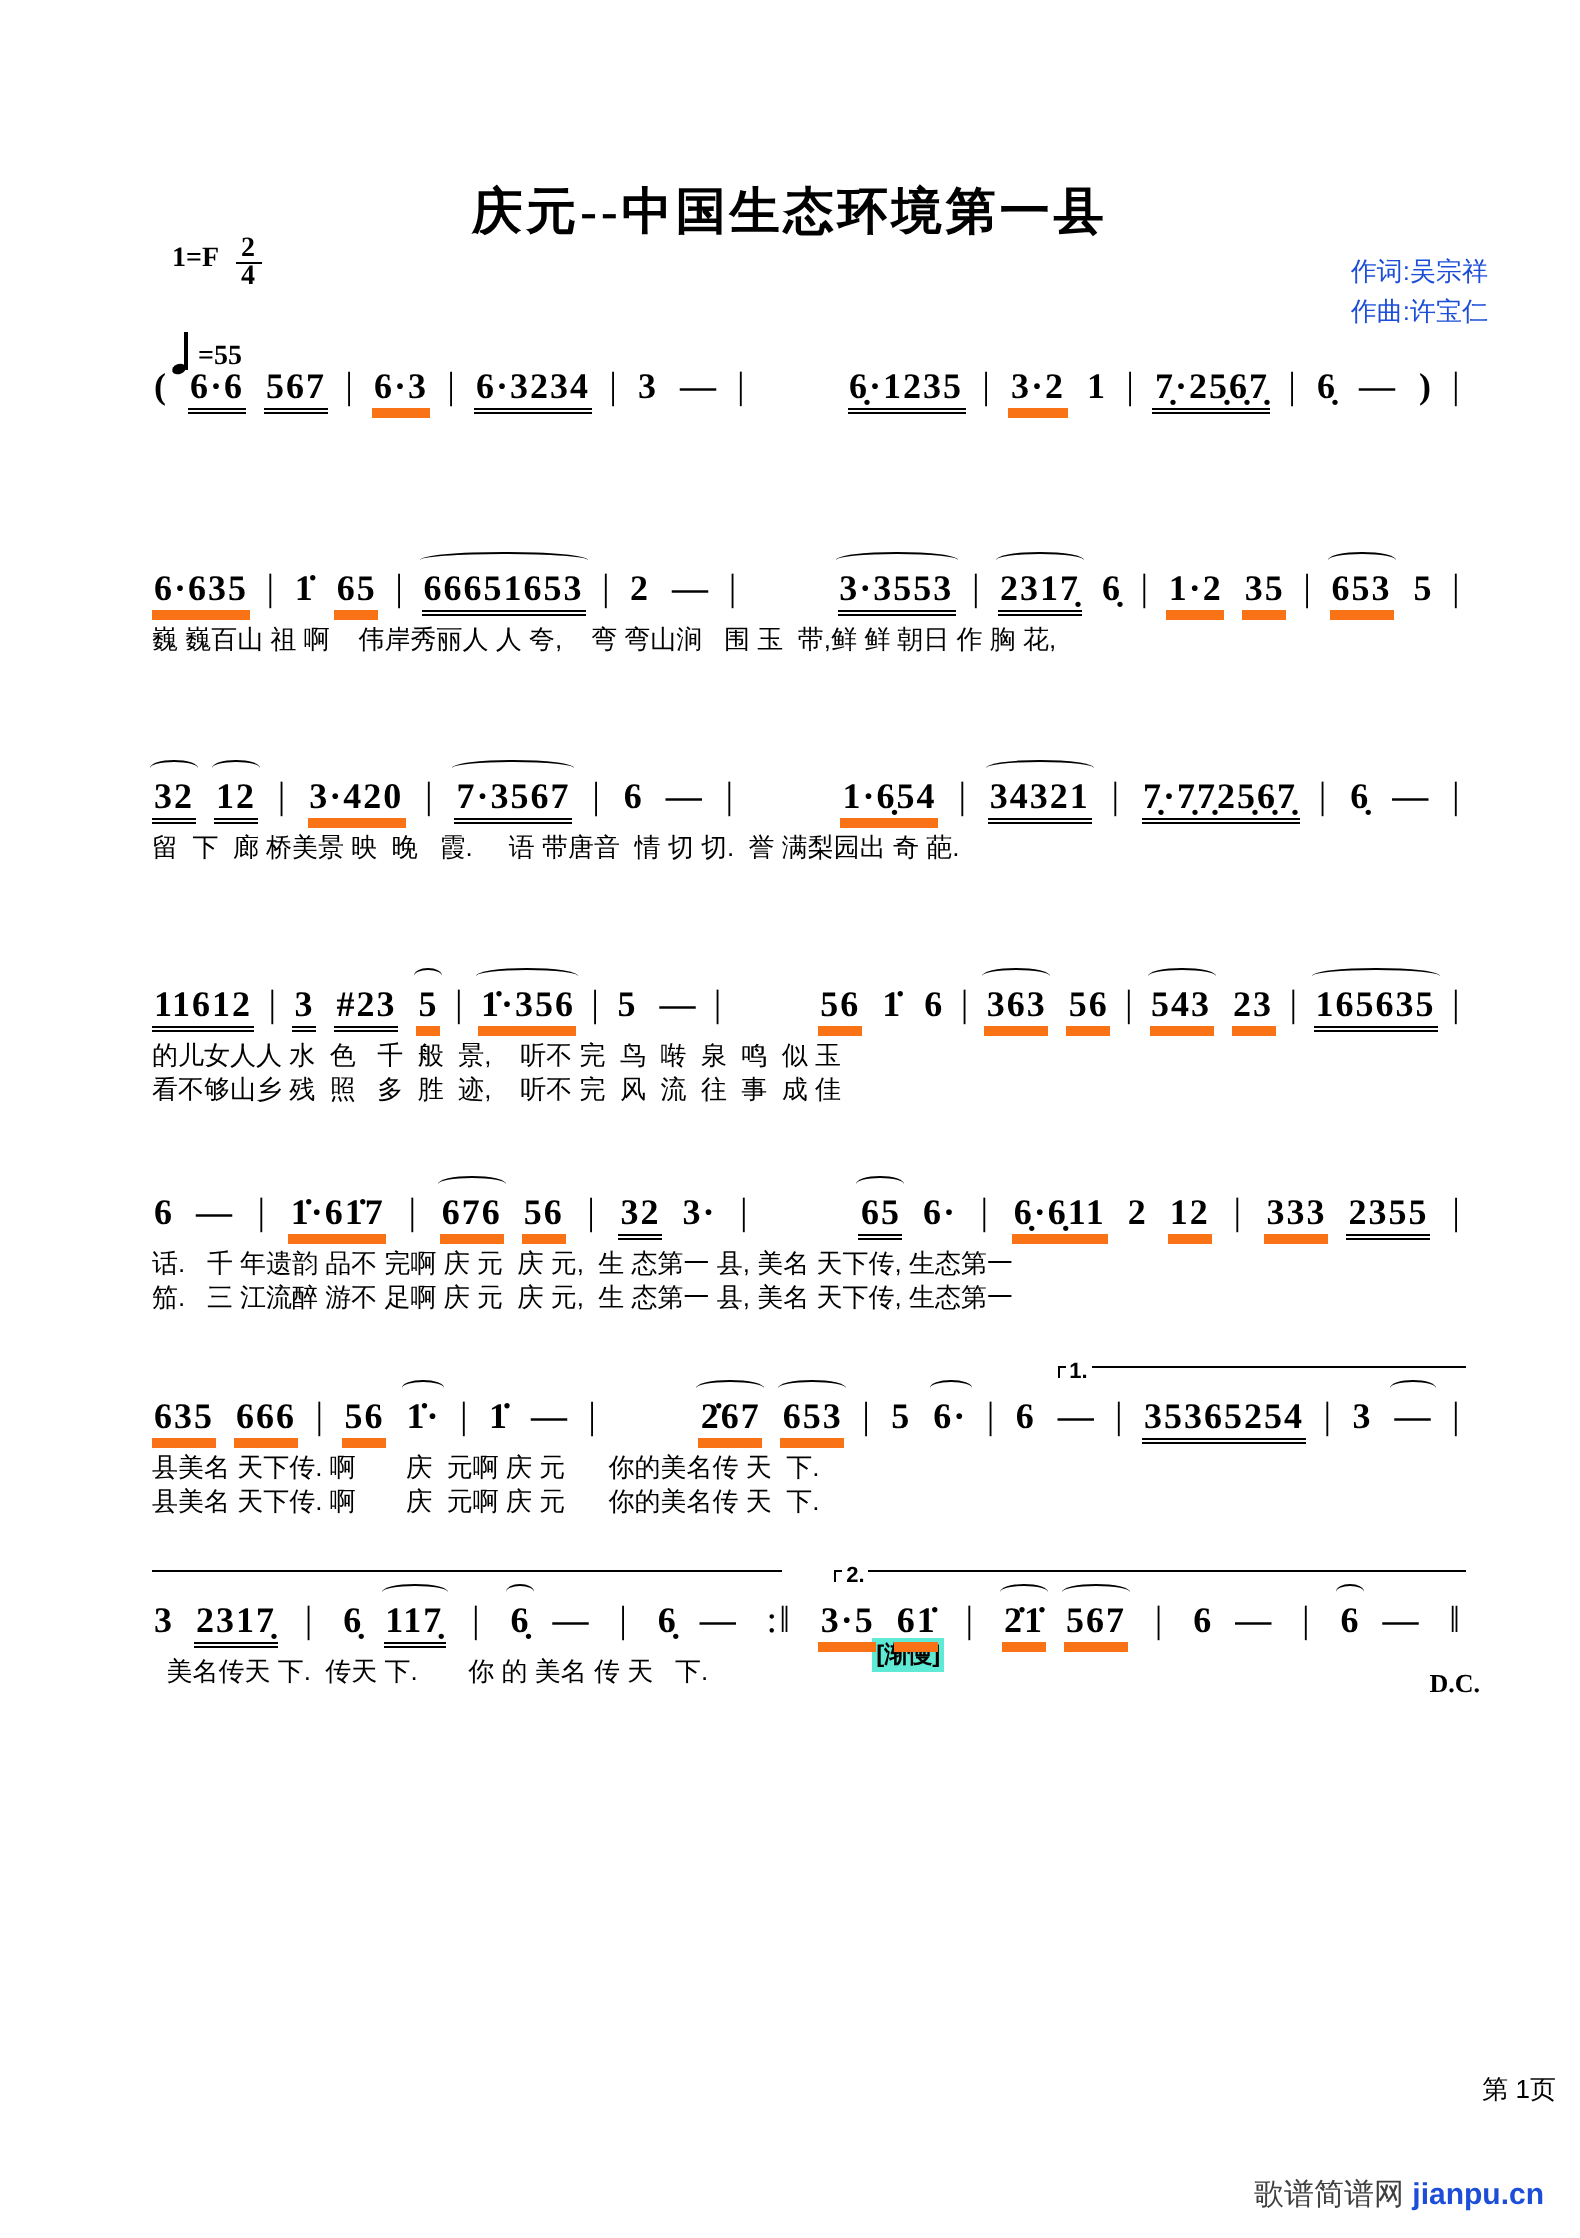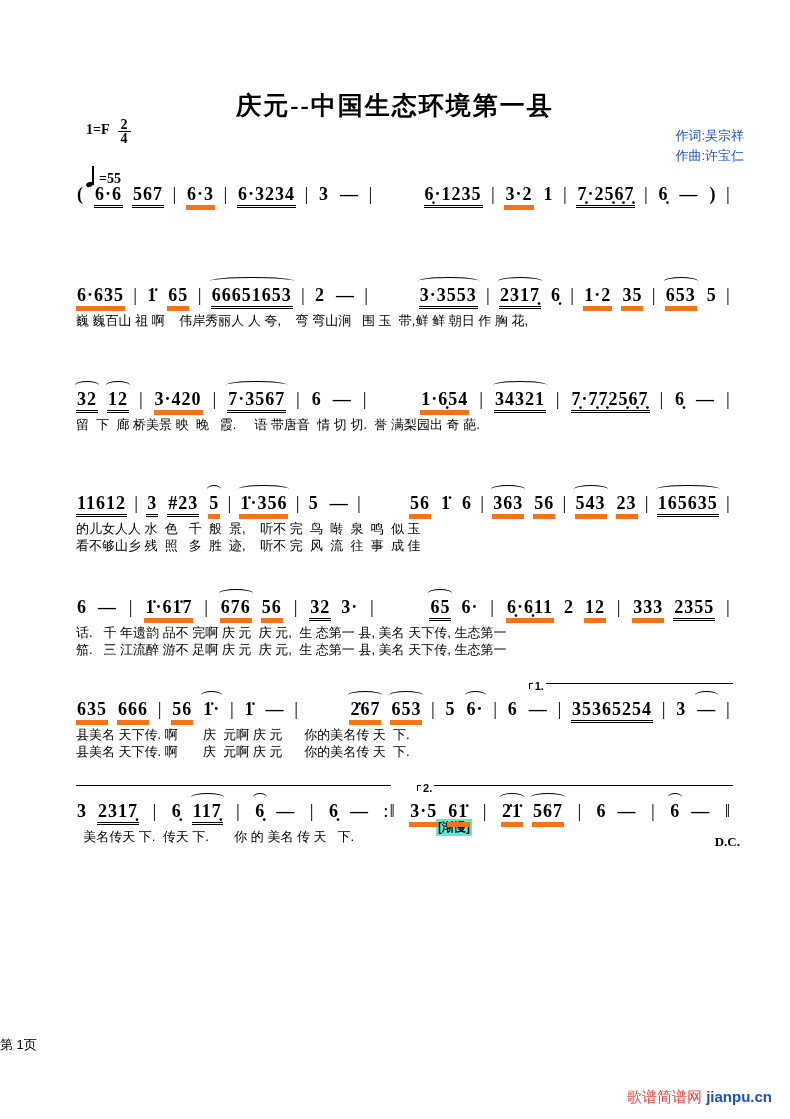--- a/index.html
+++ b/index.html
@@ -33,23 +33,23 @@
   .sep{font-weight:normal;font-size:19px;padding:0 1px;}
   .gap{display:inline-block;width:34px;}
   .lyric{white-space:pre;font-size:13px;line-height:15px;margin-top:2px;}
   .lyric:first-of-type{margin-top:14px;}
   .vline{position:absolute;top:-15px;height:5px;border-top:1px solid #000;}
   .vline.tick{border-left:1px solid #000;}
   .vlabel{position:absolute;left:3px;top:-4px;font-size:11px;font-weight:bold;background:#fff;padding:0 2px;}
   .vnote{position:absolute;left:18px;top:-7px;font-size:12px;font-weight:bold;background:#5eead4;padding:0 2px;margin-top:40px;}
   .dc{position:absolute;right:-8px;top:34px;font-family:"Liberation Serif","DejaVu Serif",serif;
       font-size:13px;font-weight:bold;}
-  .pageno{position:absolute;left:0;right:12px;top:1036px;text-align:left;font-size:13px;}
+  .pageno{position:absolute;left:0;right:12px;top:1036px;text-align:right;font-size:13px;}
   .watermark{position:absolute;right:18px;top:1088px;font-size:15px;}
-  .wm-site{color:#ef4444;}
+  .wm-site{color:#404040;}
   .wm-domain{color:#1d4ed8;font-weight:bold;}
 </style>
 </head>
 <body>
 
 <div class="page">
 
   <div class="title">庆元--中国生态环境第一县</div>
 
   <div class="credits">

